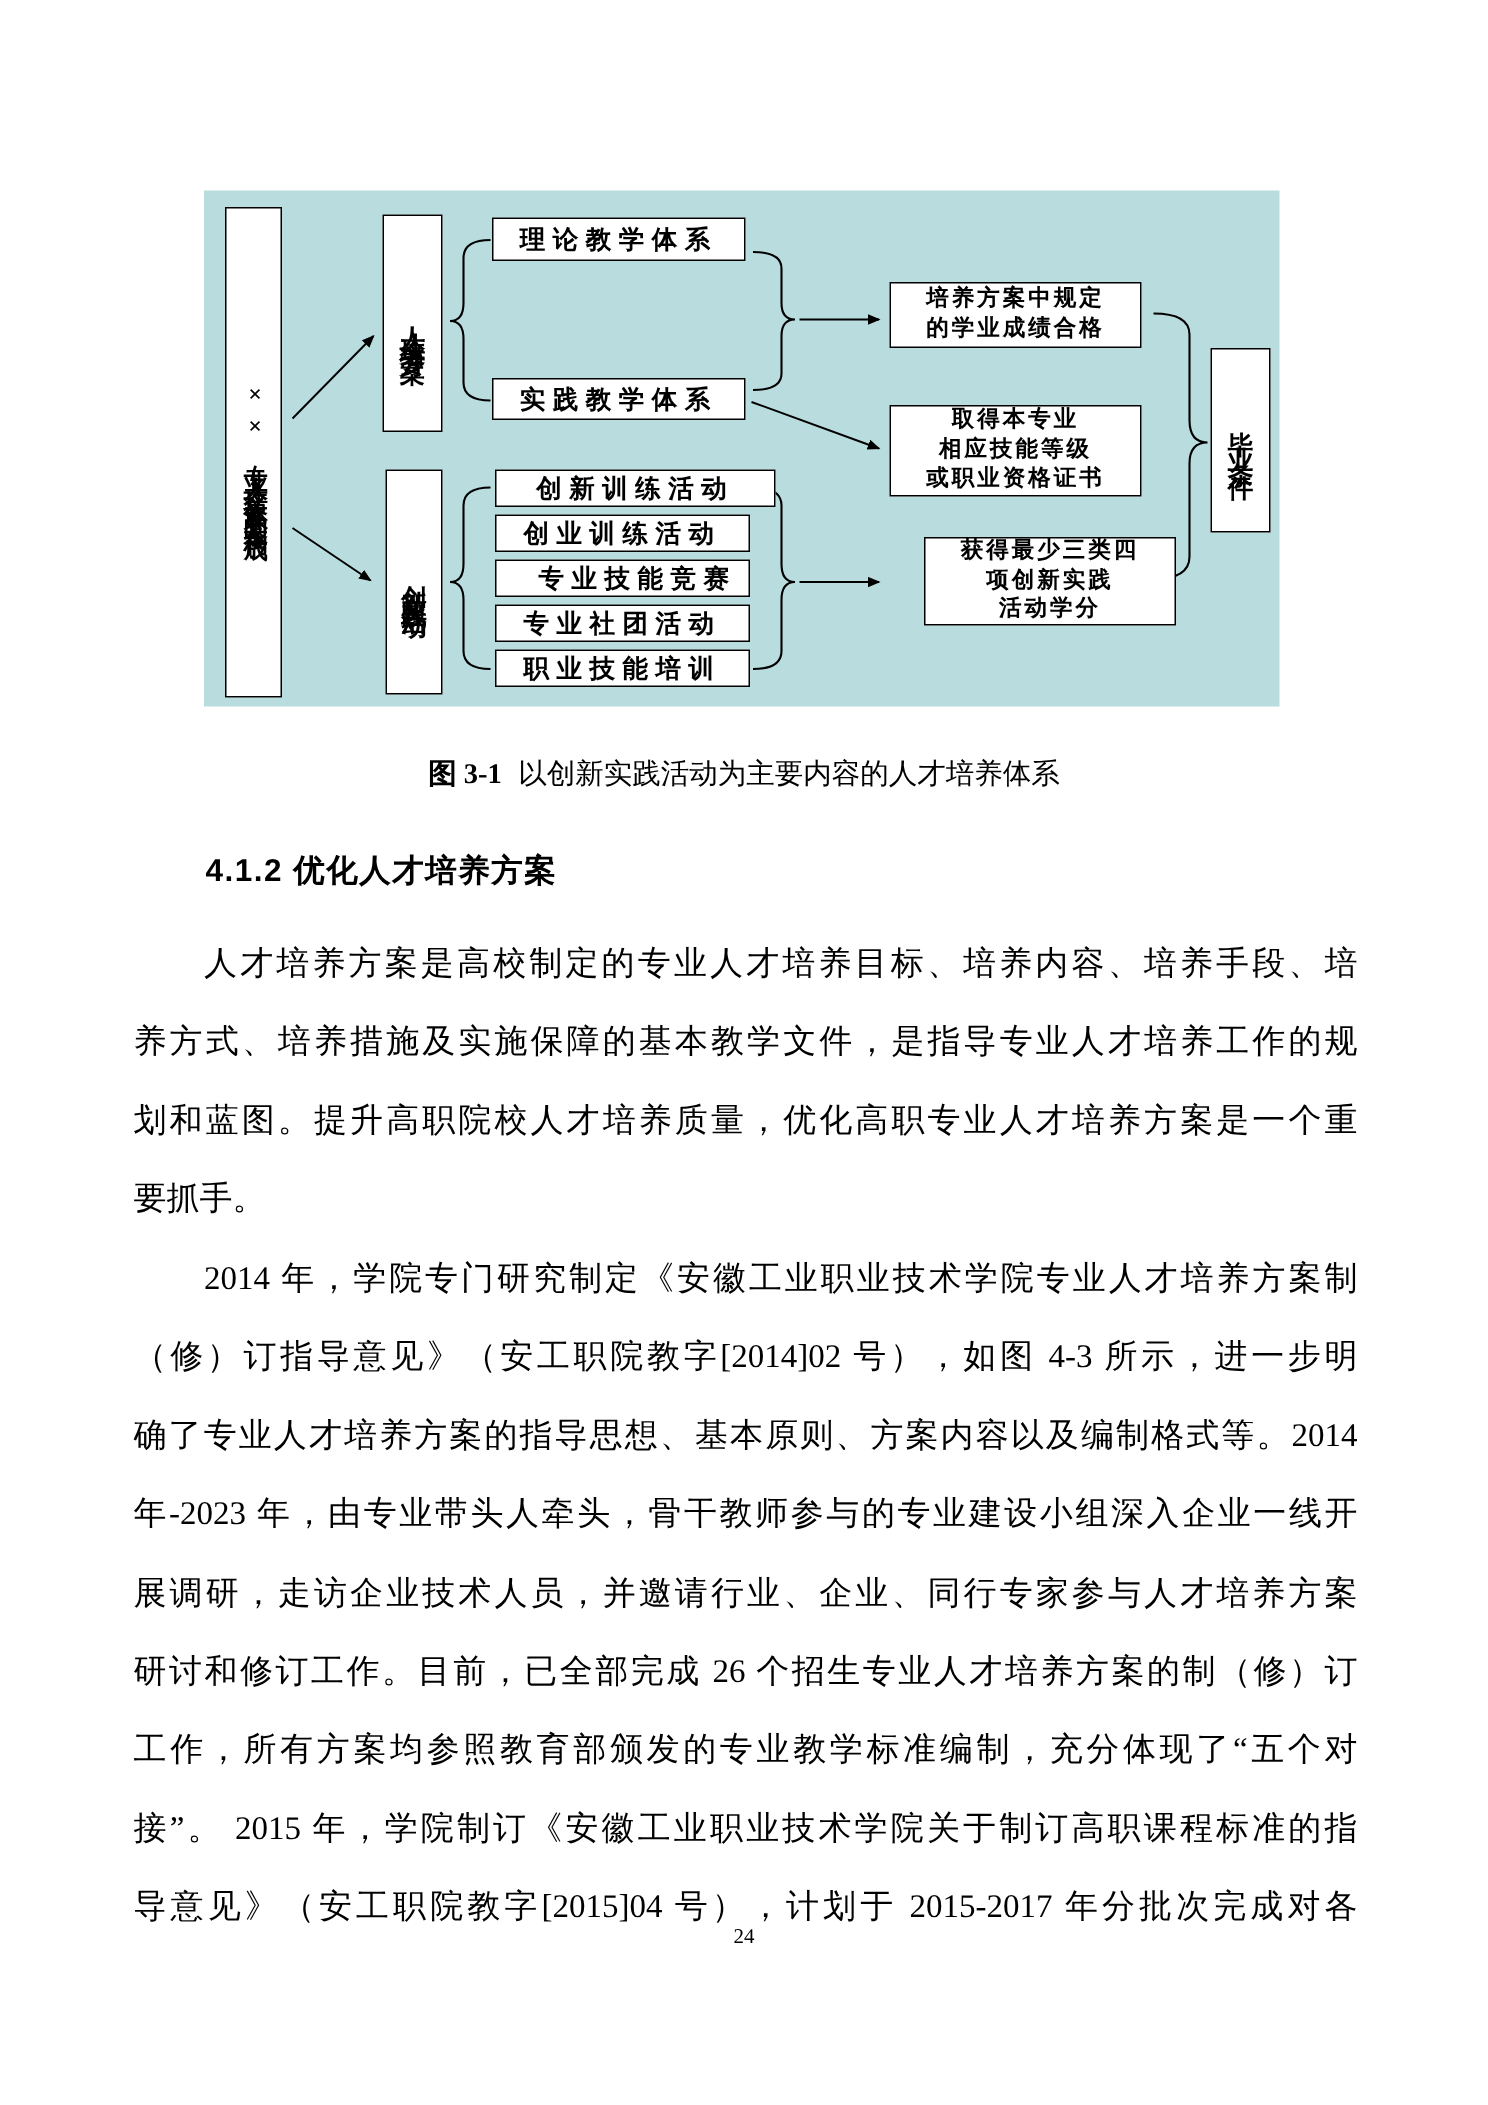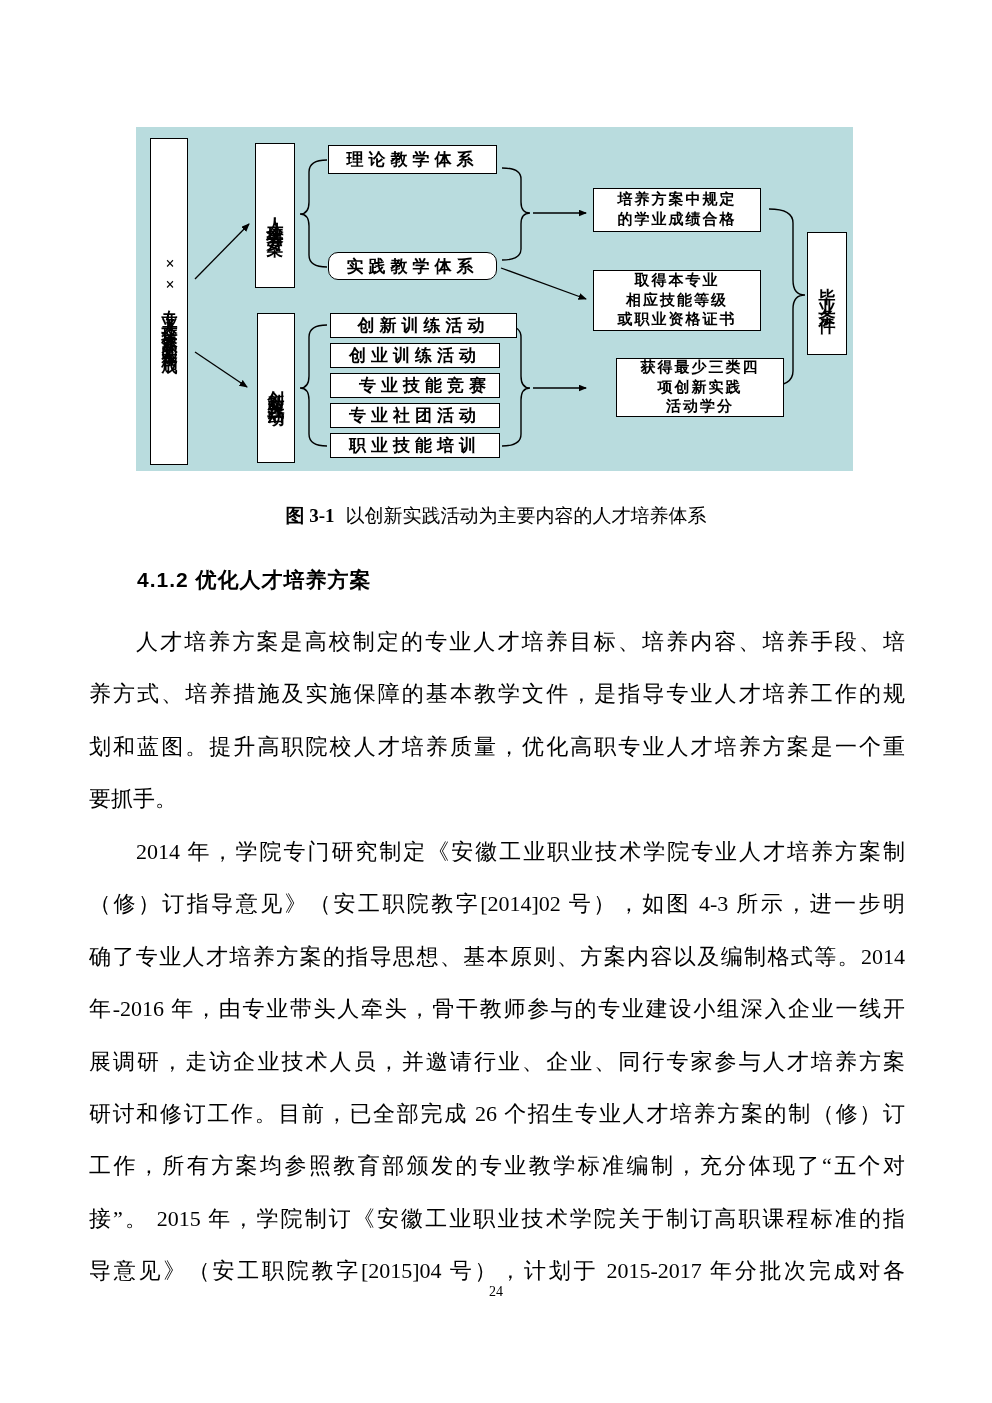--- a/index.html
+++ b/index.html
@@ -15,21 +15,21 @@
     display:flex;align-items:center;justify-content:center;
     font-weight:bold;text-align:left;
   }
   .vbox{writing-mode:vertical-rl;text-orientation:upright;}
   .node-root{left:14px;top:11px;width:38px;height:327px;font-size:16px;letter-spacing:4px;}
   .node-plan{left:119px;top:16px;width:40px;height:145px;font-size:17px;letter-spacing:4px;}
   .node-innovation{left:121px;top:186px;width:38px;height:150px;font-size:17px;letter-spacing:4px;}
   .node-grad{left:671px;top:105px;width:40px;height:123px;font-size:17px;letter-spacing:10px;}
   .hbox{font-size:17px;letter-spacing:5px;}
   .node-theory{left:192px;top:18px;width:169px;height:29px;}
-  .node-practice{left:192px;top:125px;width:169px;height:28px;border-radius:10px;}
+  .node-practice{left:192px;top:125px;width:169px;height:28px;}
   .node-t1{left:194px;top:186px;width:187px;height:25px;}
   .node-t2{left:194px;top:216px;width:170px;height:25px;}
   .node-t3{left:194px;top:246px;width:170px;height:25px;padding-left:20px;}
   .node-t4{left:194px;top:276px;width:170px;height:25px;}
   .node-t5{left:194px;top:306px;width:170px;height:25px;}
   .rbox{flex-direction:column;font-size:15px;letter-spacing:2px;line-height:1.32;}
   .node-r1{left:457px;top:61px;width:168px;height:44px;}
   .node-r2{left:457px;top:143px;width:168px;height:61px;}
   .node-r3{left:457px;top:231px;width:168px;height:59px;margin-left:23px;}
   
@@ -113,21 +113,21 @@
   <h2 class="heading">4.1.2 优化人才培养方案</h2>
 
   <div class="body">
     <div class="line indent">人才培养方案是高校制定的专业人才培养目标、培养内容、培养手段、培</div>
     <div class="line">养方式、培养措施及实施保障的基本教学文件，是指导专业人才培养工作的规</div>
     <div class="line">划和蓝图。提升高职院校人才培养质量，优化高职专业人才培养方案是一个重</div>
     <div class="line noj">要抓手。</div>
     <div class="line indent">2014 年，学院专门研究制定《安徽工业职业技术学院专业人才培养方案制</div>
     <div class="line">（修）订指导意见》（安工职院教字[2014]02 号），如图 4-3 所示，进一步明</div>
     <div class="line">确了专业人才培养方案的指导思想、基本原则、方案内容以及编制格式等。2014</div>
-    <div class="line">年-2016 年，由专业带头人牵头，骨干教师参与的专业建设小组深入企业一线开</div>
+    <div class="line">年-2023 年，由专业带头人牵头，骨干教师参与的专业建设小组深入企业一线开</div>
     <div class="line">展调研，走访企业技术人员，并邀请行业、企业、同行专家参与人才培养方案</div>
     <div class="line">研讨和修订工作。目前，已全部完成 26 个招生专业人才培养方案的制（修）订</div>
     <div class="line">工作，所有方案均参照教育部颁发的专业教学标准编制，充分体现了“五个对</div>
     <div class="line">接”。 2015 年，学院制订《安徽工业职业技术学院关于制订高职课程标准的指</div>
     <div class="line">导意见》（安工职院教字[2015]04 号），计划于 2015-2017 年分批次完成对各</div>
   </div>
 
   <div class="pagenum">24</div>
 </div>
 

